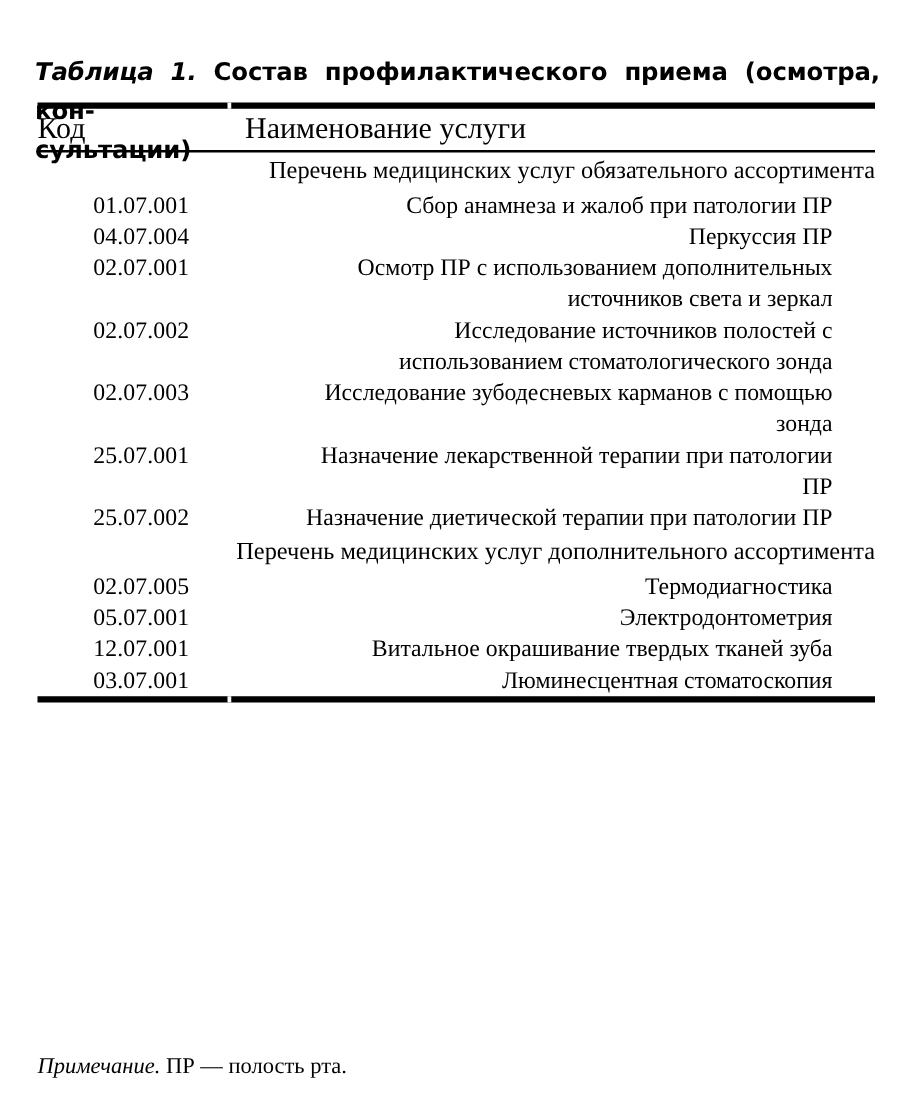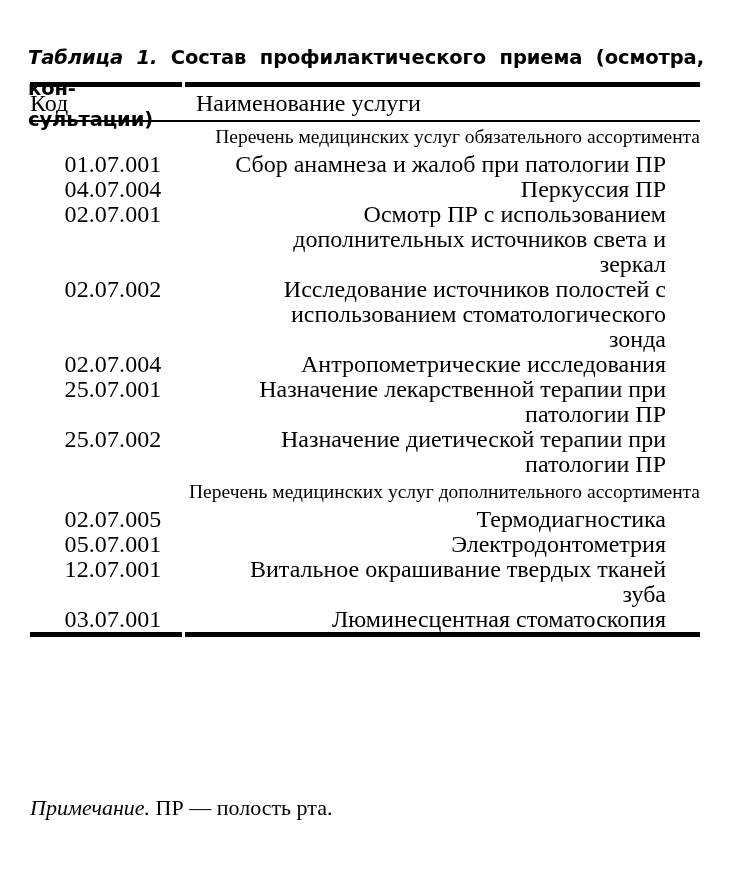--- a/index.html
+++ b/index.html
@@ -104,43 +104,43 @@
 
   .span-row td {
     text-align: right;
     font-size: 19.5px;
     height: 30px;
     line-height: 30px;
     padding-top: 1px;
   }
 
   .data-row td {
-    font-size: 24px;
+    font-size: 19px;
     line-height: 25px;
     padding-top: 4px;
     padding-bottom: 3px;
   }
   .data-row td.code {
     text-align: center;
     vertical-align: top;
     letter-spacing: 0.1px;
   }
   .data-row td.name {
     text-align: right;
     padding-left: 34px;
     padding-right: 34px;
   }
 
   
   .note {
     position: absolute;
     left: 30px;
-    top: 796px;
+    top: 840px;
     width: 670px;
-    font-size: 22px;
+    font-size: 18px;
     line-height: 24px;
   }
   .note .note-label {
     font-style: italic;
   }
 </style>
 </head>
 <body>
 
 <div class="page">
@@ -191,22 +191,22 @@
         </tr>
         <tr class="data-row">
           <td class="code">02.07.001</td>
           <td class="name">Осмотр ПР с использованием дополнительных источников света и зеркал</td>
         </tr>
         <tr class="data-row">
           <td class="code">02.07.002</td>
           <td class="name">Исследование источников полостей с использованием стоматологического зонда</td>
         </tr>
         <tr class="data-row">
-          <td class="code">02.07.004</td>
-          <td class="name">Антропометрические исследования</td>
+          <td class="code">02.07.003</td>
+          <td class="name">Исследование зубодесневых карманов с помощью зонда</td>
         </tr>
         <tr class="data-row">
           <td class="code">25.07.001</td>
           <td class="name">Назначение лекарственной терапии при патологии ПР</td>
         </tr>
         <tr class="data-row">
           <td class="code">25.07.002</td>
           <td class="name">Назначение диетической терапии при патологии ПР</td>
         </tr>
 

